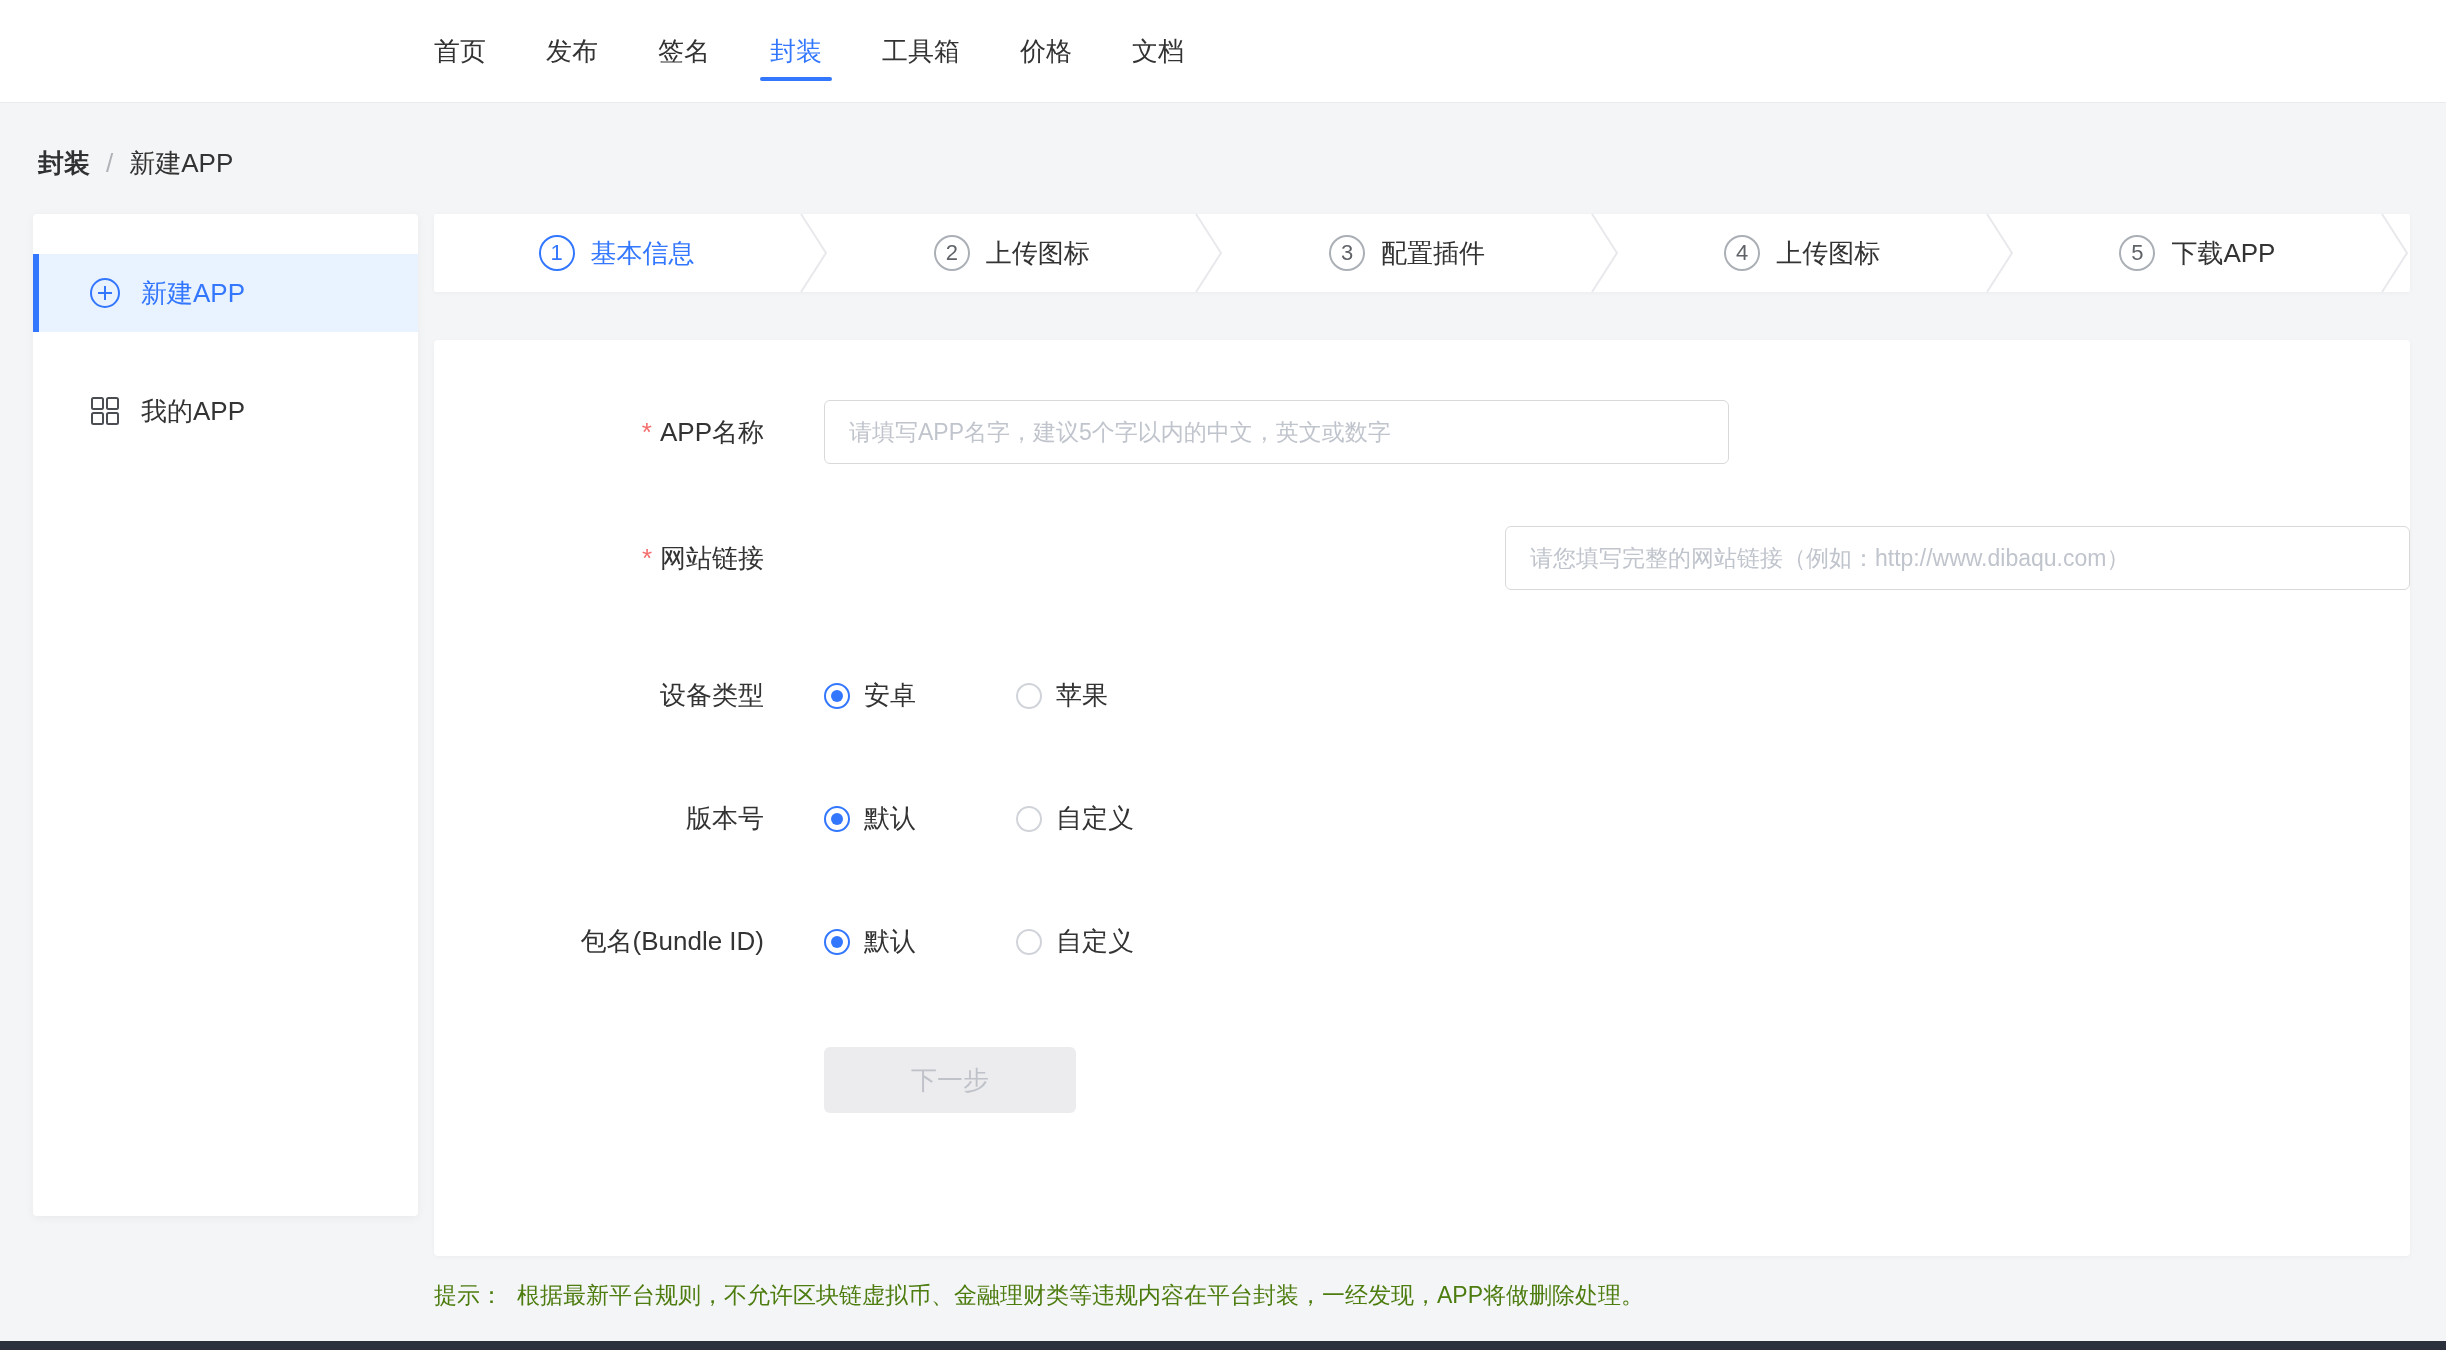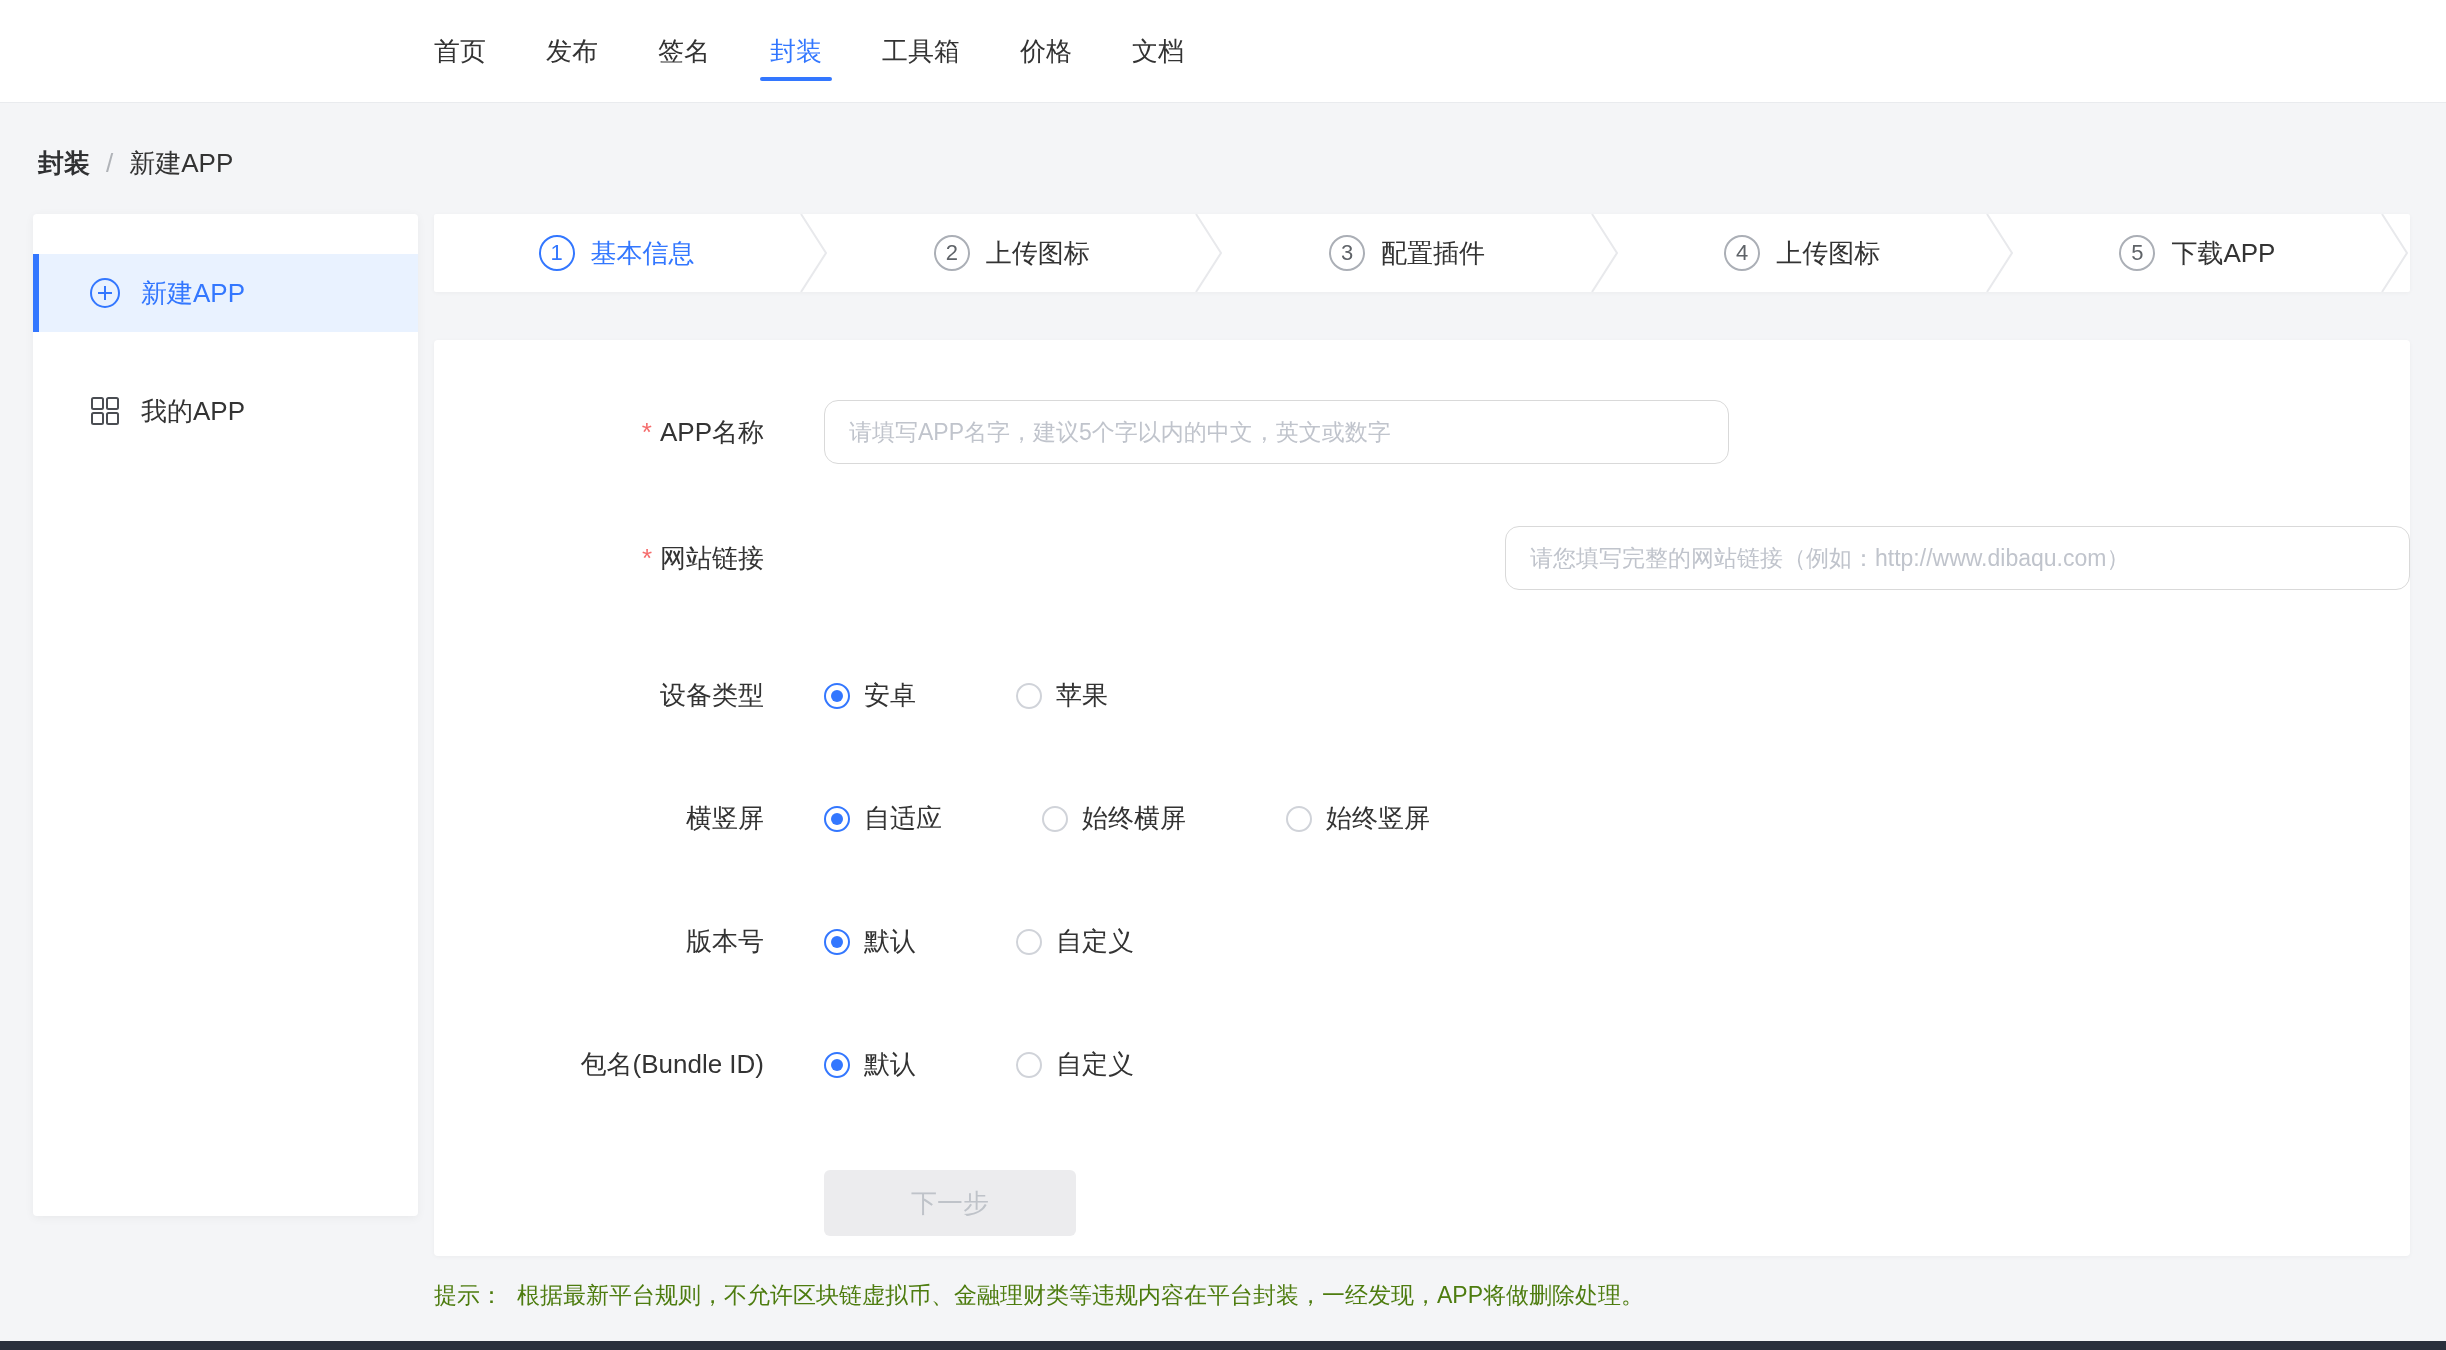--- a/index.html
+++ b/index.html
@@ -90,21 +90,21 @@
   .row-input { margin-bottom: 62px; }
   .row-input-2 { margin-bottom: 88px; justify-content: space-between; }
   .row-radio { margin-bottom: 88px; }
   .form-label {
     width: 330px; flex-shrink: 0; text-align: right;
     font-size: 26px; color: #333; white-space: nowrap;
   }
   .required { color: #f56c6c; margin-right: 8px; font-size: 26px; }
   .text-input {
     margin-left: 60px; width: 905px; height: 64px;
-    border: 1px solid #d9d9d9; border-radius: 14px;
+    border: 1px solid #d9d9d9; border-radius: 6px;
     padding: 0 24px; font-size: 23px; color: #333;
     outline: none; background: #fff; font-family: inherit;
   }
   .text-input::placeholder { color: #c0c4cc; }
 
   .radio-group { margin-left: 60px; display: flex; align-items: center; }
   .radio { display: flex; align-items: center; margin-right: 100px; cursor: pointer; }
   .radio-dot {
     width: 26px; height: 26px; border-radius: 50%;
     border: 2px solid #d0d3d9; background: #fff; position: relative; flex-shrink: 0;
@@ -254,39 +254,20 @@
           <span class="radio-dot"></span>
           <span class="radio-label">安卓</span>
         </span>
         <span class="radio">
           <span class="radio-dot"></span>
           <span class="radio-label">苹果</span>
         </span>
       </div>
     </div>
 
-    <div class="form-row row-radio">
-      <div class="form-label">
-        <span>横竖屏</span>
-      </div>
-      <div class="radio-group">
-        <span class="radio checked">
-          <span class="radio-dot"></span>
-          <span class="radio-label">自适应</span>
-        </span>
-        <span class="radio">
-          <span class="radio-dot"></span>
-          <span class="radio-label">始终横屏</span>
-        </span>
-        <span class="radio">
-          <span class="radio-dot"></span>
-          <span class="radio-label">始终竖屏</span>
-        </span>
-      </div>
-    </div>
 
     <div class="form-row row-radio">
       <div class="form-label">
         <span>版本号</span>
       </div>
       <div class="radio-group">
         <span class="radio checked">
           <span class="radio-dot"></span>
           <span class="radio-label">默认</span>
         </span>

